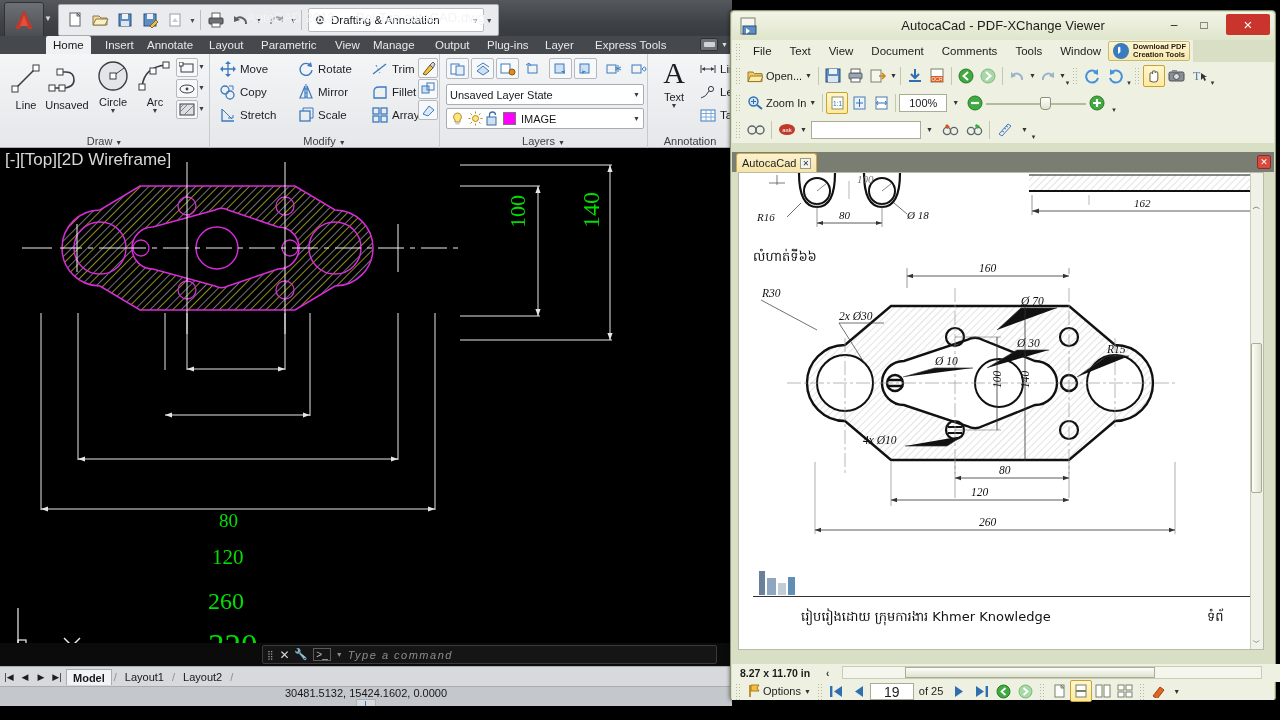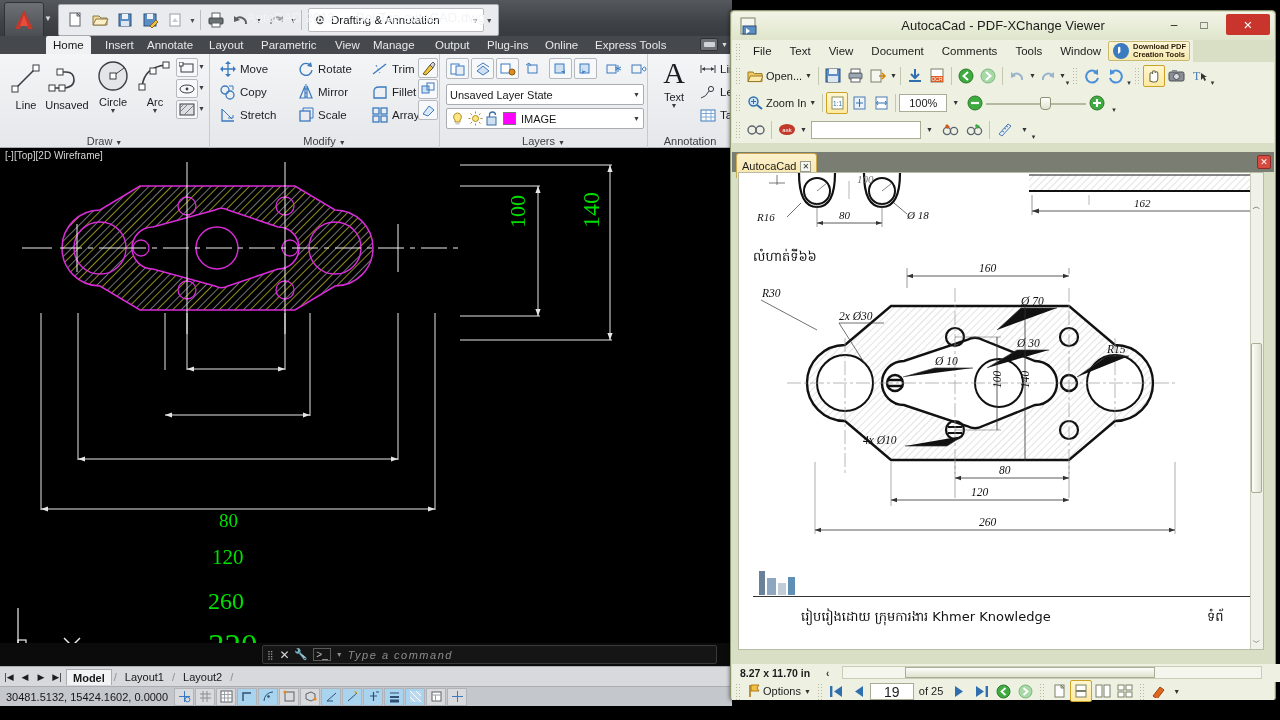--- a/index.html
+++ b/index.html
@@ -88,38 +88,38 @@
 
   .layer-combo {
     position:absolute; background:#fff; border:1px solid #a9acb1; border-radius:2px;
     display:flex; align-items:center; padding:0 3px; font-size:11px; color:#16181a;
   }
   .layer-combo .cdd { margin-left:auto; font-size:7px; color:#3a3d41; }
   .swatch { width:13px; height:13px; background:#ff00ff; border:1px solid #777; }
 
   
   .canvas { position:absolute; left:0; top:148px; width:732px; height:495px; background:#000; overflow:hidden; }
-  .vplabel { position:absolute; left:5px; top:2px; color:#d8d8d8; font-size:10px; font-family:"Liberation Sans",sans-serif;}
+  .vplabel { position:absolute; left:5px; top:2px; color:#d8d8d8; font-size:17px; font-family:"Liberation Sans",sans-serif;}
 
   
   .cmdline { position:absolute; left:0; top:643px; width:732px; height:23px; background:#0b0b0b; }
   .cmd-box {
     position:absolute; left:262px; top:645px; height:19px; width:455px;
     background:#151515; border:1px solid #3a3a3a; border-radius:2px;
     display:flex; align-items:center; gap:5px; padding:0 4px;
   }
   .cmd-ph { color:#8d8d8d; font-style:italic; font-size:11px; letter-spacing:1.5px; }
 
   .layoutbar { position:absolute; left:0; top:666px; width:732px; height:20px; background:#d7d9dc; border-top:1px solid #a9acb1; display:flex; align-items:center; gap:2px; padding-left:2px;}
   .navbtn { font-size:9px; color:#1b1e21; width:14px; text-align:center; }
   .ltab { font-size:11px; color:#16181a; padding:0 6px; height:16px; line-height:16px; }
   .ltab.active { background:#f2f3f5; border:1px solid #a9acb1; border-bottom:none; font-weight:bold;}
   .lsep { color:#8d9095; font-size:11px; }
 
-  .statusbar { position:absolute; left:0; top:686px; width:732px; height:20px; background:#c4c7cc; border-top:1px solid #a9acb1; display:flex; align-items:center; }
+  .statusbar { position:absolute; left:0; top:686px; width:732px; height:20px; background:#c4c7cc; border-top:1px solid #a9acb1; display:flex; align-items:center;flex-direction:column; }
   .coords { font-size:11px; color:#16181a; padding:0 6px; }
   .sbtn { width:20px; height:18px; margin-right:1px; border:1px solid #b0b3b8; background:#d8dade; display:flex;align-items:center;justify-content:center; }
   .sbtn.on { background:#a9d4ef; }
 
   .acad-bottomfill { position:absolute; left:0; top:706px; width:732px; height:14px; background:#000; }
 
   
   #pdf { position:absolute; left:730px; top:10px; width:546px; height:690px;
          background:#d9dfc4; border:1px solid #8d9470; border-radius:4px 4px 2px 2px;
          box-shadow:0 0 4px rgba(0,0,0,.6); }
@@ -145,21 +145,21 @@
   .tbtn .tl { font-size:11px; color:#1c1c1c; }
   .tsep { width:1px; height:18px; background:#c3c8ae; margin:0 3px; }
   .tdd { font-size:7px; color:#333; }
   .zoombox { width:48px; height:18px; background:#fff; border:1px solid #a9ad96; font-size:11px; text-align:center; line-height:17px; color:#1c1c1c;}
   .searchbox { width:110px; height:18px; background:#fff; border:1px solid #a9ad96; }
   .slider { width:100px; height:14px; position:relative; }
   .slider-track { position:absolute; left:0; top:7px; width:100%; height:2px; background:#b4b9a2; }
   .slider-knob { position:absolute; left:54px; top:1px; width:11px; height:13px; background:linear-gradient(#fff,#dfe3d0); border:1px solid #8d9274; border-radius:2px 2px 4px 4px;}
 
   .doc-tabrow { position:absolute; left:1px; top:141px; width:542px; height:20px; background:#7a7d72; }
-  .doc-tab { position:absolute; left:4px; top:1px; height:19px; background:linear-gradient(#fdf2cf,#f6e4a8); border:1px solid #caa94f; border-bottom:none; border-radius:3px 3px 0 0; display:flex; align-items:center; gap:4px; padding:12px 5px; }
+  .doc-tab { position:absolute; left:4px; top:1px; height:19px; background:linear-gradient(#fdf2cf,#f6e4a8); border:1px solid #caa94f; border-bottom:none; border-radius:3px 3px 0 0; display:flex; align-items:center; gap:4px; padding:6px 5px; }
   .doc-tab-label { font-size:11px; color:#1c1c1c; }
   .doc-tab-x { width:11px; height:11px; background:#f6f6f0; border:1px solid #9a9a8a; font-size:8px; line-height:9px; text-align:center; color:#333; }
   .doc-close-right { position:absolute; right:3px; top:3px; width:14px; height:14px; background:#d64a3f; border:1px solid #8d2e26; border-radius:2px; color:#fff; font-size:9px; line-height:12px; text-align:center; }
 
   .pdf-page { position:absolute; left:7px; top:161px; width:526px; height:478px; background:#fff; border:1px solid #b8bca6; overflow:hidden; }
   .pdf-vscroll { position:absolute; right:0; top:0; width:13px; height:478px; background:#f0f1e8; border-left:1px solid #c9cdb6; }
   .pdf-vthumb { position:absolute; right:1px; top:170px; width:11px; height:150px; background:linear-gradient(90deg,#fdfdfb,#dfe2cf); border:1px solid #a9ad96; border-radius:2px; }
   .sc-arrow { position:absolute; right:1px; width:11px; height:12px; font-size:8px; text-align:center; color:#444; }
 
   .pdf-sizebar { position:absolute; left:1px; top:653px; width:564px; height:18px; background:#eef1e2; display:flex; align-items:center;font-weight:bold; }
@@ -267,21 +267,21 @@
     <div class="ribbon-tabs">
       <div class="rtab active" style="left:46px;">Home</div>
       <div class="rtab" style="left:98px;">Insert</div>
       <div class="rtab" style="left:140px;">Annotate</div>
       <div class="rtab" style="left:202px;">Layout</div>
       <div class="rtab" style="left:254px;">Parametric</div>
       <div class="rtab" style="left:328px;">View</div>
       <div class="rtab" style="left:366px;">Manage</div>
       <div class="rtab" style="left:428px;">Output</div>
       <div class="rtab" style="left:480px;">Plug-ins</div>
-      <div class="rtab" style="left:538px;">Online</div>
+      <div class="rtab" style="left:538px;">Layer</div>
       <div class="rtab" style="left:588px;">Express Tools</div>
       <div class="rtab-extra">
         <div class="rtab-minbox">
           <svg width="11" height="7">
               <rect x="0" y="1" width="11" height="5" rx="1" fill="#d0d3d7"></rect>
             </svg>
         </div>
         <span style="color:#dcdee1;font-size:7px;">▼</span>
       </div>
     </div>

